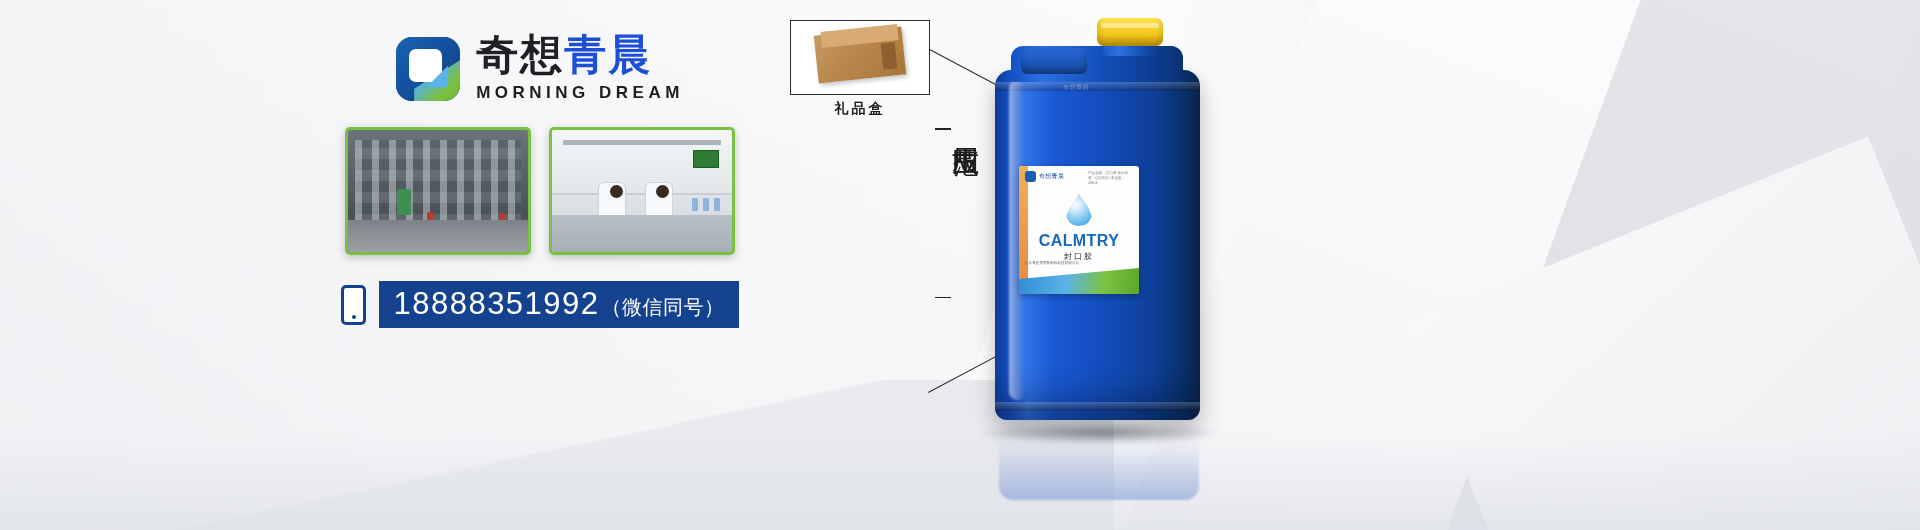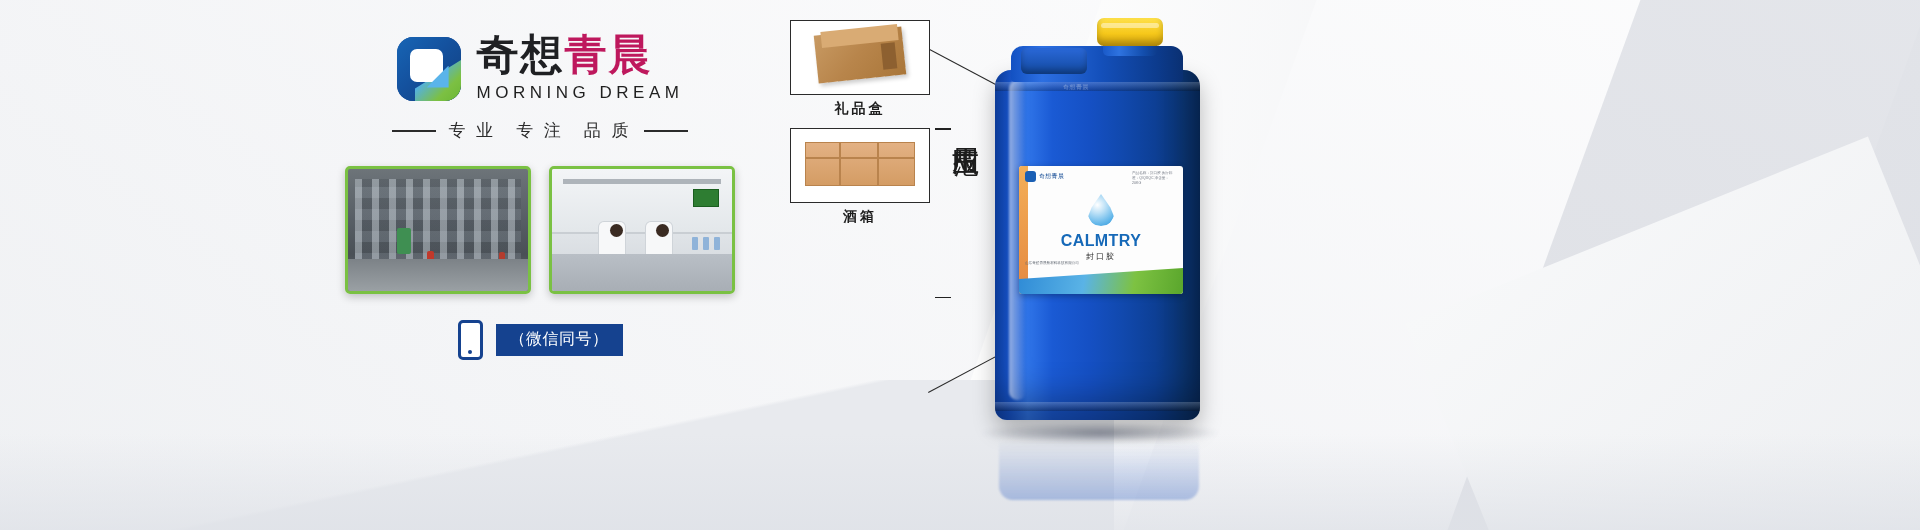--- a/index.html
+++ b/index.html
@@ -93,23 +93,23 @@
     width:22px; height:22px;
     background:#5ab4ea;
     clip-path: polygon(100% 0%, 100% 100%, 0% 100%);
   }
   .logo-cn {
     font-family:"DejaVu Sans","Liberation Sans",sans-serif;
     font-size:42px; font-weight:700; letter-spacing:2px;
     line-height:1; color:#1b1b1b; white-space:nowrap;
   }
   .logo-cn .g1 { color:#1f2023; }
-  .logo-cn .g2 { color:#be185d; }
+  .logo-cn .g2 { color:#1d4ed8; }
   .logo-en {
-    font-size:17px; font-weight:400; letter-spacing:4.5px;
+    font-size:17px; font-weight:700; letter-spacing:4.5px;
     color:#1f1f1f; margin-top:7px; white-space:nowrap;
   }
   .logo-text-wrap { display:flex; flex-direction:column; }
 
   
   .slogan-row {
     display:flex; align-items:center; gap:12px;
     margin-top:16px;
     font-size:17px; letter-spacing:3px; color:#2b2b2b; font-weight:500;
     white-space:nowrap;
@@ -194,21 +194,21 @@
     width:4px; height:4px; margin-left:-2px;
     border-radius:50%; background:#15428f;
   }
   .phone-plate {
     background:#15428f; color:#fff;
     padding:5px 14px 6px;
     display:flex; align-items:baseline; gap:2px;
     white-space:nowrap;
   }
   .phone-num { font-size:31px; font-weight:400; letter-spacing:1.5px; }
-  .phone-note { font-size:16px; letter-spacing:.5px; }
+  .phone-note { font-size:20px; letter-spacing:.5px; }
 
   
   .cards {
     position:absolute; left:790px; top:20px;
     width:140px;
     display:flex; flex-direction:column; gap:10px;
     z-index:3;
   }
   .card { display:flex; flex-direction:column; align-items:center; }
   .card-box {
@@ -322,21 +322,21 @@
     background: linear-gradient(180deg,#2a68d8,#12499f);
     box-shadow: inset 0 -4px 6px rgba(0,0,0,.25);
   }
   .jug-emboss {
     position:absolute; left:42px; top:36px; width:54px; height:12px;
     font-size:6px; color:rgba(255,255,255,.35); letter-spacing:.5px;
     line-height:6px; overflow:hidden;
   }
   
   .jug-label {
-    position:absolute; left:34px; top:148px; width:164px; height:128px;
+    position:absolute; left:34px; top:148px; width:120px; height:128px;
     background:#fdfdfd;
     border-radius:3px;
     box-shadow: 0 2px 6px rgba(0,0,0,.3);
     overflow:hidden;
   }
   .lbl-top { position:absolute; left:6px; top:5px; display:flex; align-items:center; gap:3px; }
   .lbl-logo { width:11px; height:11px; border-radius:3px; background:#1a5fb4; }
   .lbl-brandcn { font-size:6px; color:#134a94; letter-spacing:.3px; }
   .lbl-meta {
     position:absolute; right:5px; top:5px; width:46px;
@@ -406,29 +406,20 @@
         <div class="lm-green"></div>
         <div class="lm-hole"></div>
         <div class="lm-notch"></div>
       </div>
       <div class="logo-text-wrap">
         <div class="logo-cn"><span class="g1">奇想</span><span class="g2">青晨</span></div>
         <div class="logo-en">MORNING DREAM</div>
       </div>
     </div>
 
-    <div class="slogan-row">
-      <span class="slogan-rule"></span>
-      <span class="slogan-words">
-        <span>专 业</span>
-        <span>专 注</span>
-        <span>品 质</span>
-      </span>
-      <span class="slogan-rule"></span>
-    </div>
 
 
     <div class="photos">
       <div class="photo ph-factory">
         <span class="ph-f-dot ph-f-grn"></span>
         <span class="ph-f-dot ph-f-red"></span>
         <span class="ph-f-dot ph-f-blue"></span>
         <span class="ph-f-dot ph-f-red2"></span>
       </div>
       <div class="photo ph-lab">
@@ -440,45 +431,39 @@
         <span class="lab-head h2"></span>
         <span class="lab-bottle b1"></span>
         <span class="lab-bottle b2"></span>
         <span class="lab-bottle b3"></span>
       </div>
     </div>
 
     <div class="phone-row">
       <span class="phone-icon"></span>
       <span class="phone-plate">
+        <span class="phone-num">18888351992</span>
         <span class="phone-note">（微信同号）</span>
       </span>
     </div>
 
   </div>
 
   <div class="cards">
 
     <div class="card">
       <div class="card-box">
         <span class="art-gift"></span>
           <span class="art-gift-lid"></span>
           <span class="art-gift-tab"></span>
       </div>
       <div class="card-label">礼品盒</div>
     </div>
 
 
-    <div class="card">
-      <div class="card-box">
-        <span class="art-carton"></span>
-          <span class="art-carton-flap"></span>
-      </div>
-      <div class="card-label">酒箱</div>
-    </div>
 
 
   </div>
 
   <div class="brace"></div>
   <div class="vtitle">应用范围</div>
   <div class="lead lead-1"></div>
   <div class="lead lead-2"></div>
 
   <div class="jug-wrap">

